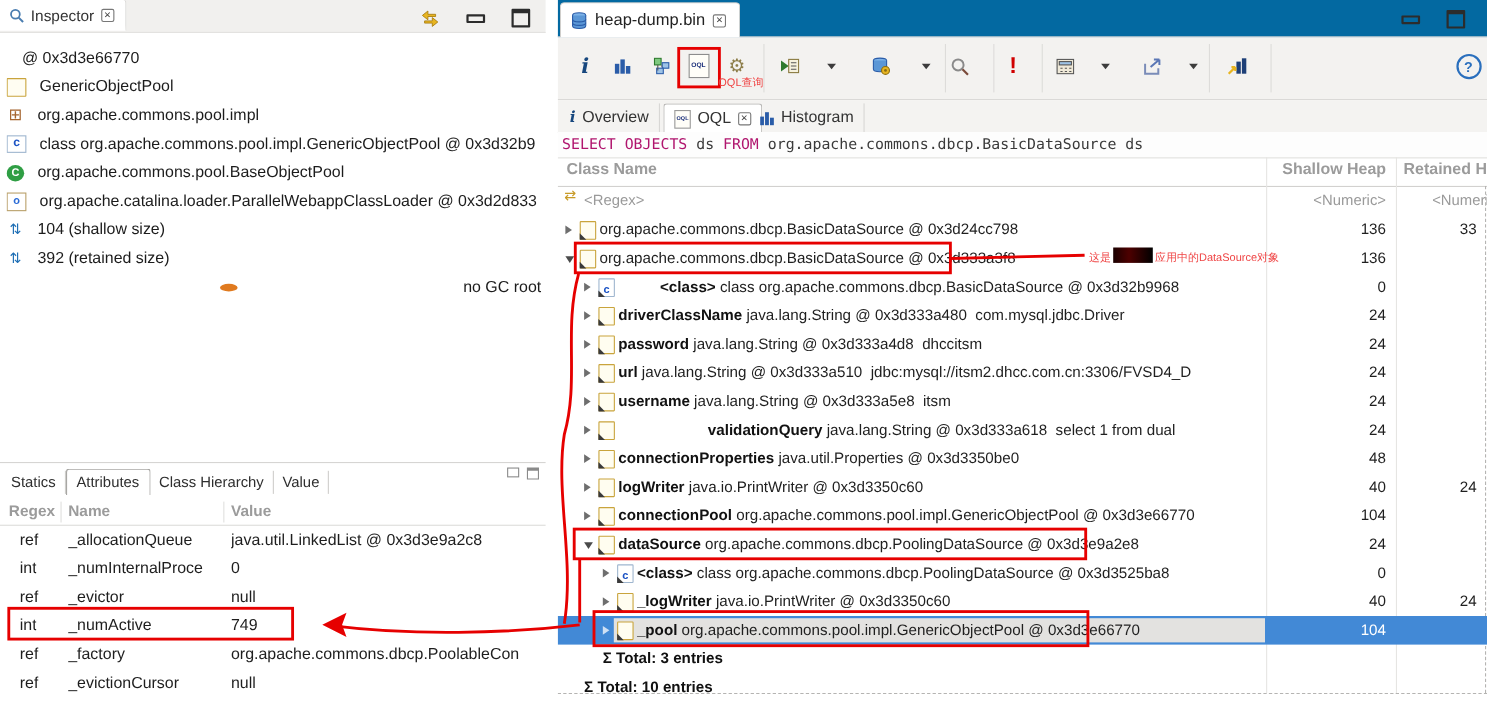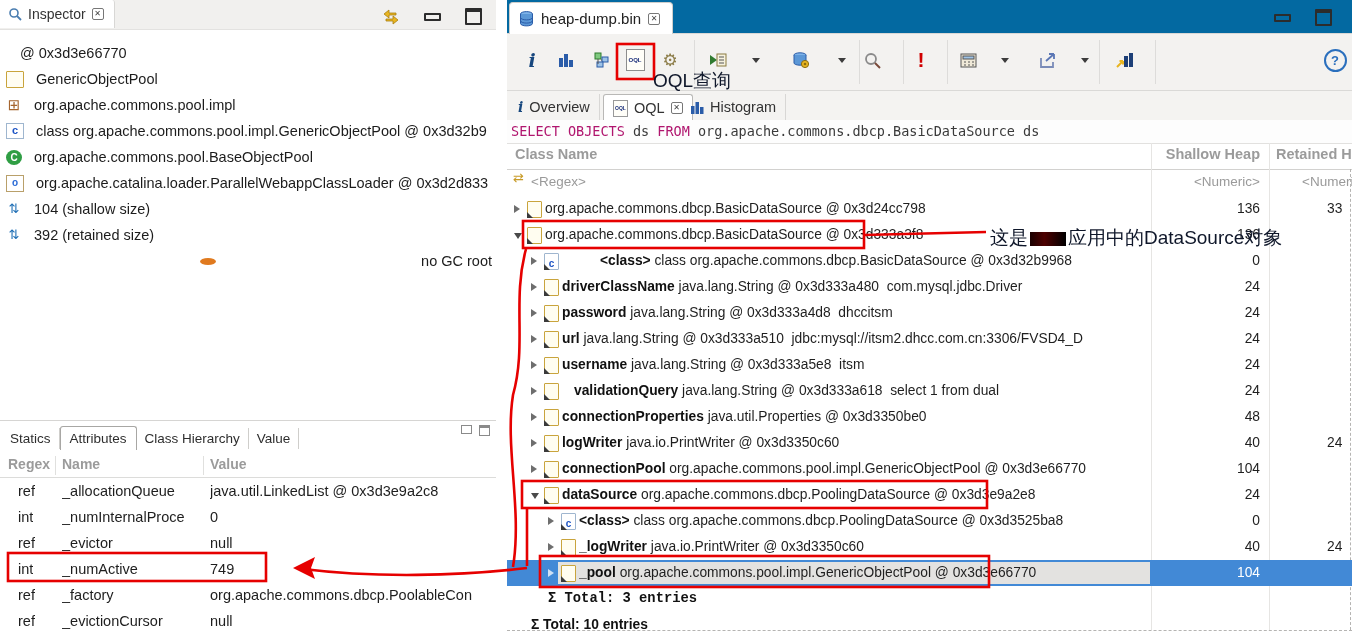--- a/index.html
+++ b/index.html
@@ -83,21 +83,21 @@
   .ti.cls{background:#fff;border-color:#9fb6cf;}
   .ti.cls::before{content:"c";position:absolute;left:0;top:-3px;width:13px;text-align:center;color:#1d54c5;font-size:10px;font-weight:bold;}
   .txt{position:absolute;top:0;height:26px;overflow:hidden;white-space:pre;}
   .txt b{font-weight:bold;color:#111;}
   .sh{position:absolute;left:645px;width:108px;text-align:right;}
   .rt{position:absolute;left:820px;width:80px;text-align:left;}
   .trow.sel .sh{color:#fff;}
   .total-lab{font-weight:bold;color:#111;}
   
   #redsvg{position:absolute;left:0;top:0;width:1352px;height:637px;pointer-events:none;z-index:40;}
-  .redtext{position:absolute;color:#0f172a;font-size:19px;white-space:nowrap;z-index:41;pointer-events:none;}
+  .redtext{position:absolute;color:#ef4444;font-size:10px;white-space:nowrap;z-index:41;pointer-events:none;}
   .redact{display:inline-block;width:36px;height:14px;background:linear-gradient(90deg,#1a0000,#4d0000 40%,#000);vertical-align:-2px;margin:0 2px;}
   .sync-svg,.icon-svg{display:block;}
 </style>
 </head>
 <body>
 
 <div id="app">
 
   <div id="left">
     <div class="viewbar">
@@ -354,21 +354,21 @@
         <div class="trow" style="top: 352px;">
           <span class="exp c" style="left: 24px;"></span>
           <span class="ti" style="left: 37px;"></span>
           <span class="txt" style="left: 55px; width: 588px;"><b>username</b><span> java.lang.String @ 0x3d333a5e8  itsm</span></span>
           <span class="sh">24</span>
           <span class="rt"></span>
         </div>
         <div class="trow" style="top: 378px;">
           <span class="exp c" style="left: 24px;"></span>
           <span class="ti" style="left: 37px;"></span>
-          <span class="txt" style="left: 67px; width: 588px;"><b>validationQuery</b><span> java.lang.String @ 0x3d333a618  select 1 from dual</span></span>
+          <span class="txt" style="left: 55px; width: 588px; text-align: center;"><b>validationQuery</b><span> java.lang.String @ 0x3d333a618  select 1 from dual</span></span>
           <span class="sh">24</span>
           <span class="rt"></span>
         </div>
         <div class="trow" style="top: 404px;">
           <span class="exp c" style="left: 24px;"></span>
           <span class="ti" style="left: 37px;"></span>
           <span class="txt" style="left: 55px; width: 588px;"><b>connectionProperties</b><span> java.util.Properties @ 0x3d3350be0</span></span>
           <span class="sh">48</span>
           <span class="rt"></span>
         </div>
@@ -408,21 +408,21 @@
           <span class="rt">24</span>
         </div>
         <div class="trow sel" style="top: 560px;">
           <div class="selcell"></div>
           <span class="exp c lt" style="left: 41px;"></span>
           <span class="ti" style="left: 54px;"></span>
           <span class="txt" style="left: 72px; width: 571px;"><b>_pool</b><span> org.apache.commons.pool.impl.GenericObjectPool @ 0x3d3e66770</span></span>
           <span class="sh">104</span>
           <span class="rt"></span>
         </div>
-        <div class="trow" style="top: 586px; font-family: Liberation Mono, monospace;">
+        <div class="trow" style="top: 586px;">
           <span class="total-lab" style="position: absolute; left: 41px;">Σ Total: 3 entries</span>
         </div>
         <div class="trow" style="top: 612px;">
           <span class="total-lab" style="position: absolute; left: 24px;">Σ Total: 10 entries</span>
         </div>
       </div>
   </div>
 
   <svg id="redsvg" viewBox="0 0 1352 637">
     <g fill="none" stroke="#e60000" stroke-width="2.6">

